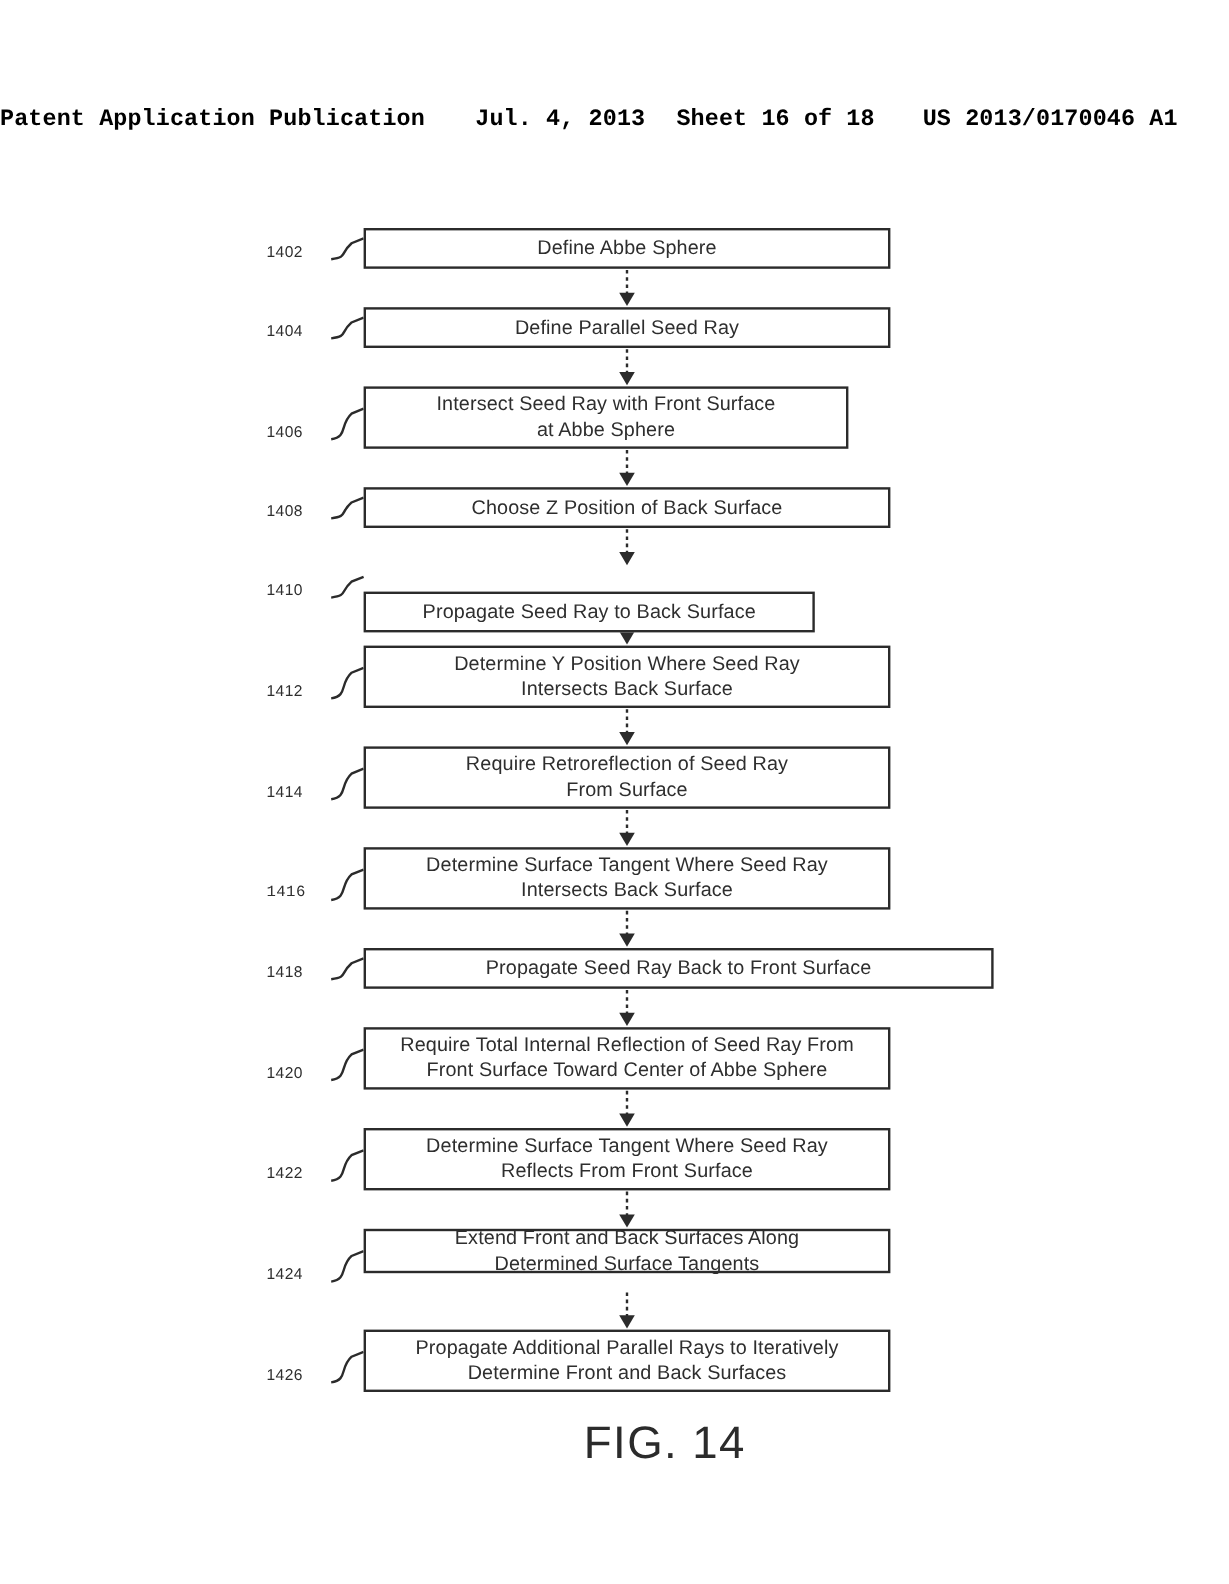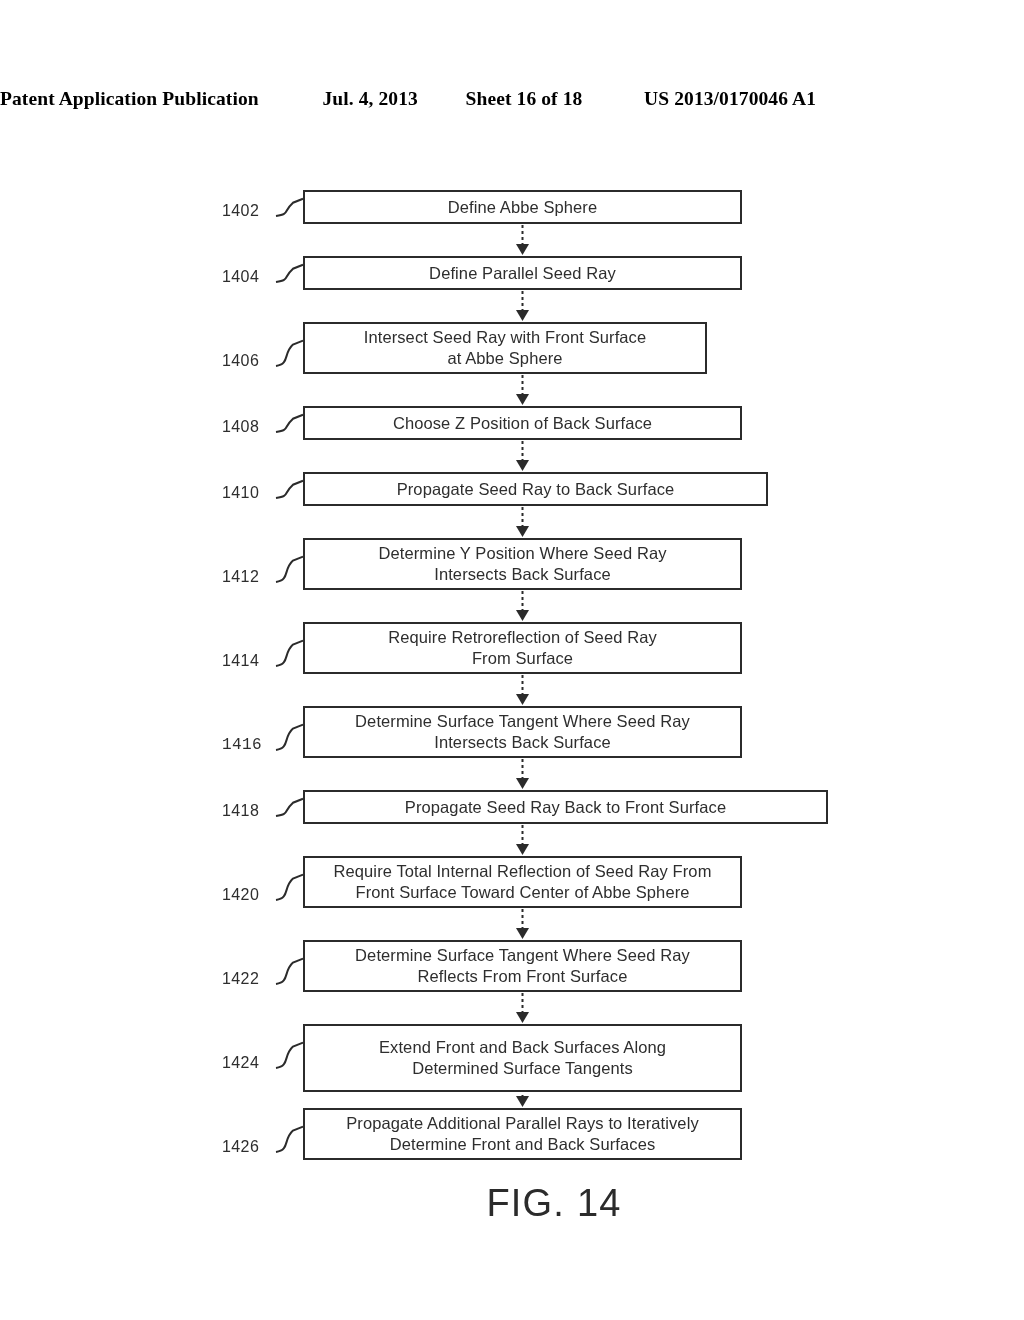--- a/index.html
+++ b/index.html
@@ -17,23 +17,23 @@
     overflow: hidden;
   }
 
   
   .sheet-header {
     position: absolute;
     top: 88px;
     left: 0;
     width: 816px;
     display: flex;
-    justify-content: space-between;
+    justify-content: flex-start;
     align-items: baseline;
-    font-family: Liberation Serif, serif;
+    font-family: Liberation Mono, monospace;
     font-weight: bold;
     font-size: 19.5px;
     letter-spacing: 0.1px;
     color: #000;
     white-space: nowrap;
   }
   .sheet-header .hdr-pub    { margin-right: 42px; }
   .sheet-header .hdr-date   { margin-right: 26px; }
   .sheet-header .hdr-sheet  { margin-right: 40px; }
   .sheet-header .hdr-number { }
@@ -74,21 +74,21 @@
   }
   .node-label {
     display: block;
     white-space: pre-line;
   }
 
   
   .ref {
     position: absolute;
     font-family: "Liberation Sans", sans-serif;
-    font-size: 16px;
+    font-size: 13px;
     color: #2e2e2e;
     letter-spacing: 0.4px;
     white-space: nowrap;
   }
 
   
   .fig-caption {
     position: absolute;
     left: 0;
     width: 1024px;
@@ -159,21 +159,21 @@
     <div class="ref" style="top: 268px; left: 222px;">1404</div>
     <div class="node" style="left: 303px; top: 322px; width: 404px; height: 52px;">
       <span class="node-label">Intersect Seed Ray with Front Surface
 at Abbe Sphere</span>
     </div>
     <div class="ref" style="top: 352px; left: 222px;">1406</div>
     <div class="node" style="left: 303px; top: 406px; width: 439px; height: 34px;">
       <span class="node-label">Choose Z Position of Back Surface</span>
     </div>
     <div class="ref" style="top: 418px; left: 222px;">1408</div>
-    <div class="node" style="left: 303px; top: 472px; width: 465px; height: 34px;">
+    <div class="node" style="left: 303px; top: 493px; width: 376px; height: 34px;">
       <span class="node-label">Propagate Seed Ray to Back Surface</span>
     </div>
     <div class="ref" style="top: 484px; left: 222px;">1410</div>
     <div class="node" style="left: 303px; top: 538px; width: 439px; height: 52px;">
       <span class="node-label">Determine Y Position Where Seed Ray
 Intersects Back Surface</span>
     </div>
     <div class="ref" style="top: 568px; left: 222px;">1412</div>
     <div class="node" style="left: 303px; top: 622px; width: 439px; height: 52px;">
       <span class="node-label">Require Retroreflection of Seed Ray
@@ -192,21 +192,21 @@
     <div class="node" style="left: 303px; top: 856px; width: 439px; height: 52px;">
       <span class="node-label">Require Total Internal Reflection of Seed Ray From
 Front Surface Toward Center of Abbe Sphere</span>
     </div>
     <div class="ref" style="top: 886px; left: 222px;">1420</div>
     <div class="node" style="left: 303px; top: 940px; width: 439px; height: 52px;">
       <span class="node-label">Determine Surface Tangent Where Seed Ray
 Reflects From Front Surface</span>
     </div>
     <div class="ref" style="top: 970px; left: 222px;">1422</div>
-    <div class="node" style="left: 303px; top: 1024px; width: 439px; height: 68px;">
+    <div class="node" style="left: 303px; top: 1024px; width: 439px; height: 37px;">
       <span class="node-label">Extend Front and Back Surfaces Along
 Determined Surface Tangents</span>
     </div>
     <div class="ref" style="top: 1054px; left: 222px;">1424</div>
     <div class="node" style="left: 303px; top: 1108px; width: 439px; height: 52px;">
       <span class="node-label">Propagate Additional Parallel Rays to Iteratively
 Determine Front and Back Surfaces</span>
     </div>
     <div class="ref" style="top: 1138px; left: 222px;">1426</div>
   </div>

